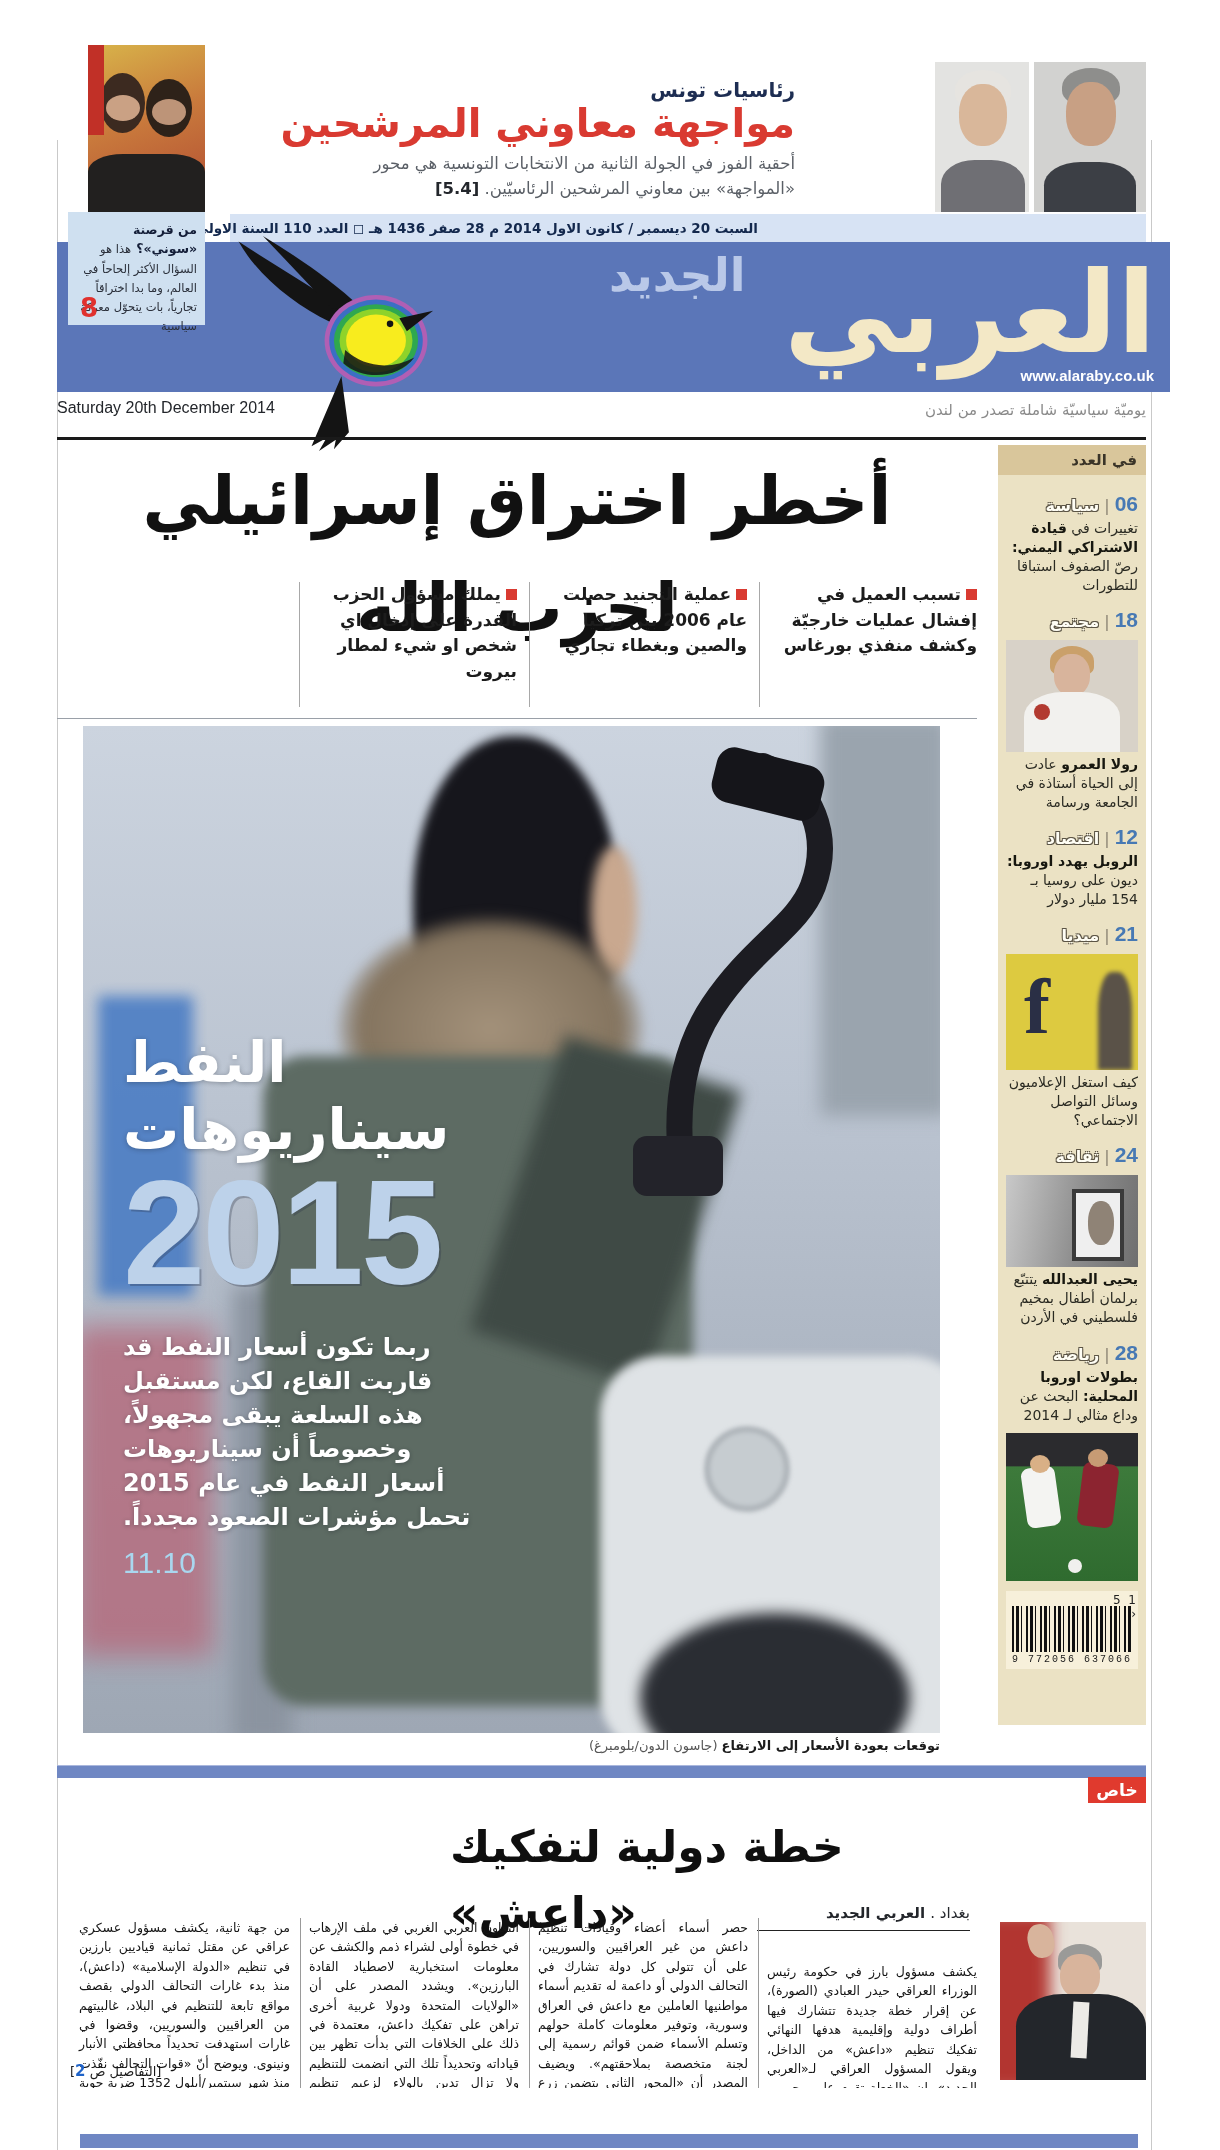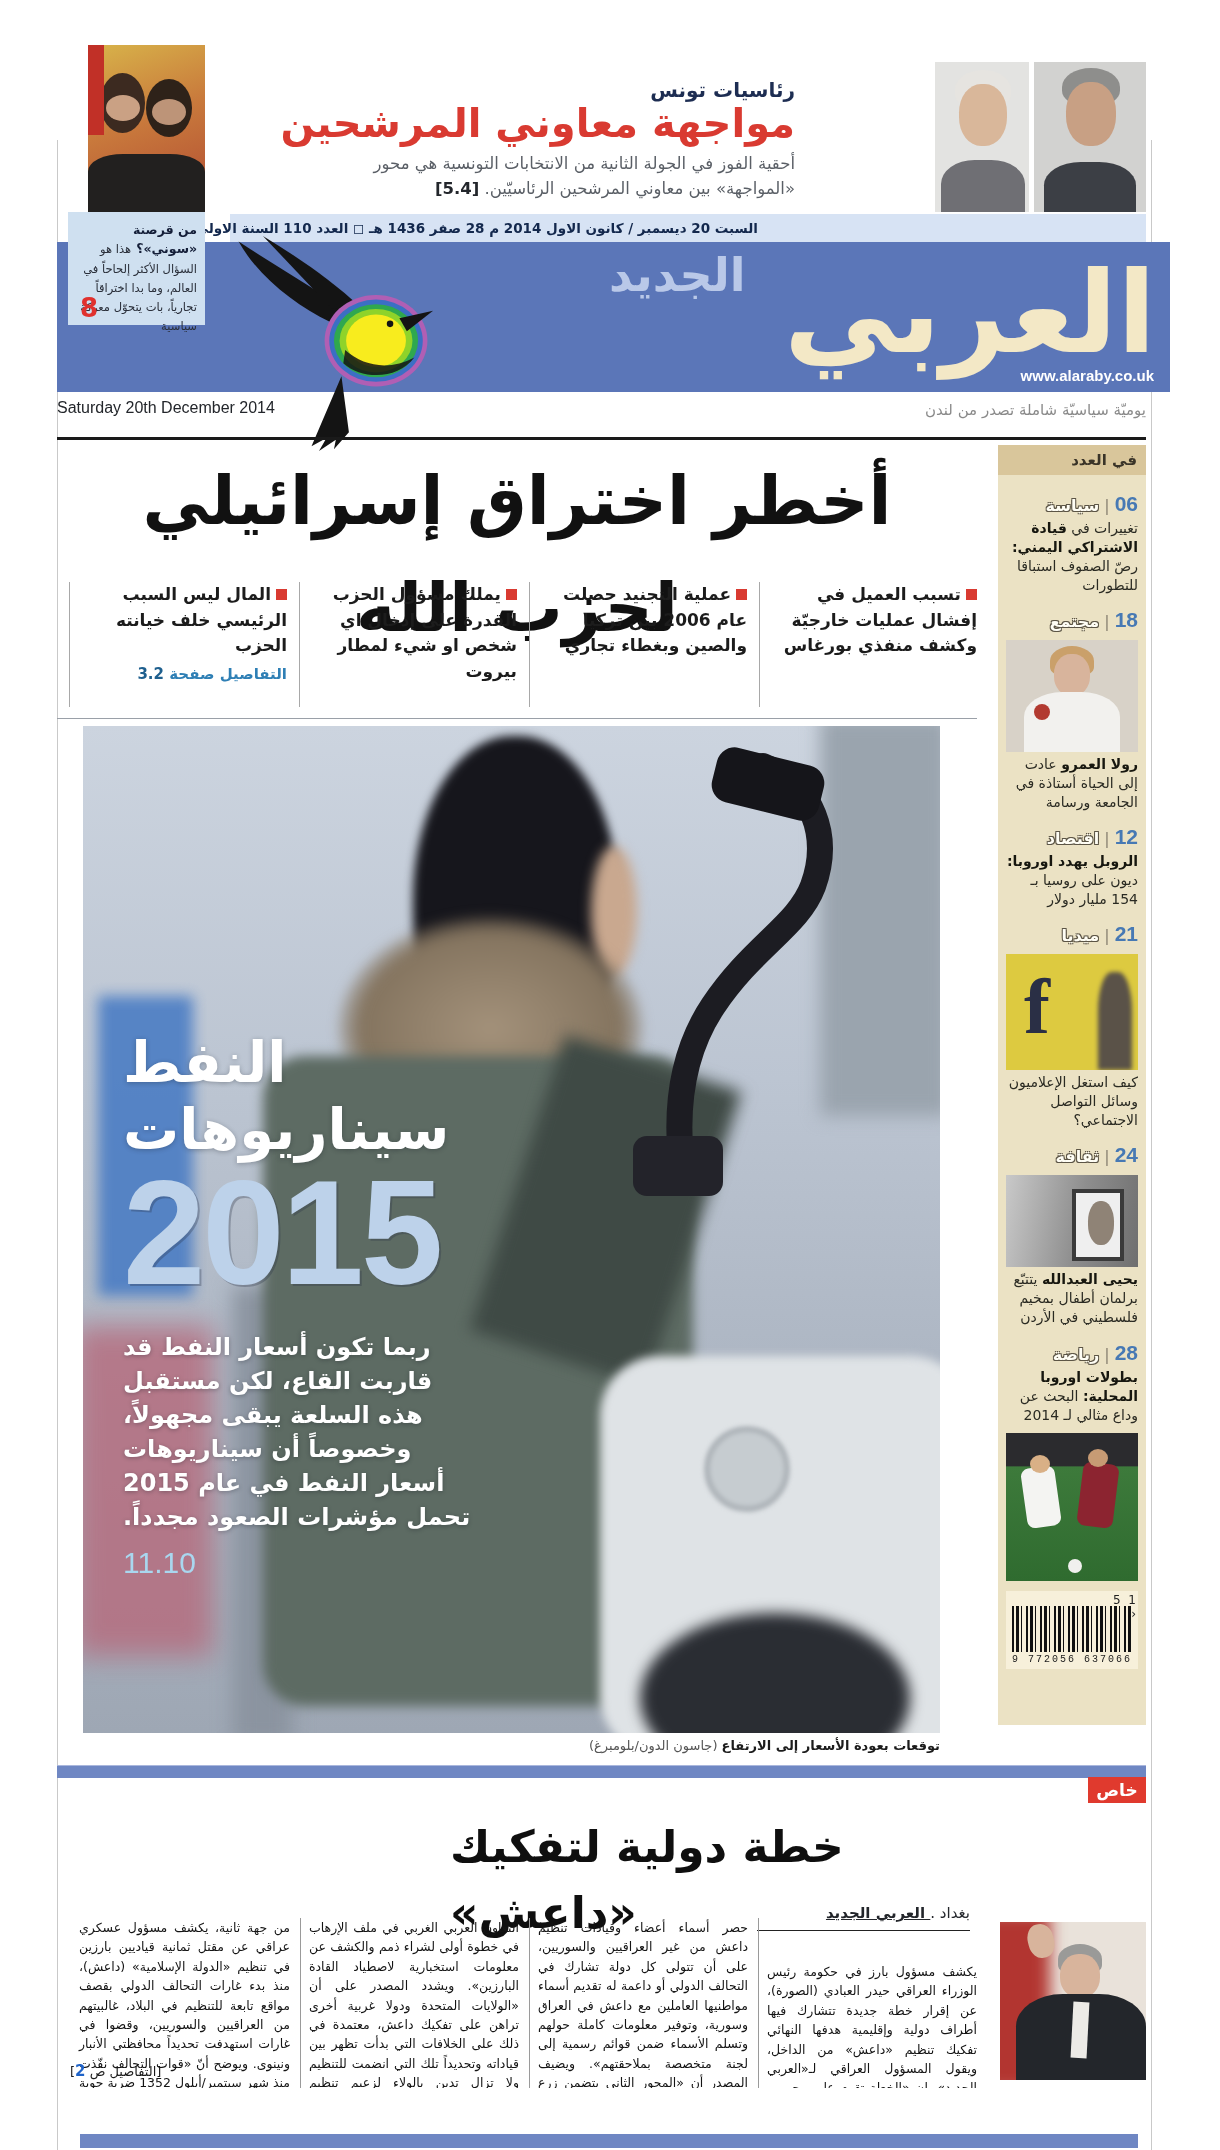--- a/index.html
+++ b/index.html
@@ -95,21 +95,21 @@
   .barcode-corner{position:absolute;top:2px;left:98px;font-size:12px;color:#222;letter-spacing:2px;direction:ltr;}
 
   
   .bar-blue{left:57px;top:1765px;width:1089px;height:12px;background:#6f87c3;border-top:1px solid #aab7dd;}
   .special-label{left:1088px;top:1777px;width:58px;height:26px;background:#e03a2e;color:#fff;
      font-size:17px;font-weight:bold;text-align:center;line-height:26px;direction:rtl;}
   .special-head{left:450px;top:1814px;width:520px;text-align:left;font-size:44px;font-weight:900;
      color:#0f0f0f;direction:rtl;line-height:1.5;}
   .byline{left:757px;top:1904px;width:213px;text-align:right;direction:rtl;font-size:15px;color:#23262b;
      border-bottom:1px solid #222;padding-bottom:8px;}
-  .byline b{font-weight:bold;text-decoration:underline;}
+  .byline b{font-weight:bold;}
   .cols{left:62px;top:1918px;width:915px;height:170px;overflow:hidden;display:flex;direction:rtl;gap:10px;}
   .col{width:219px;font-size:12.5px;color:#141414;line-height:1.55;text-align:justify;
      border-inline-end:1px solid #9a9a9a;padding-inline-end:8px;box-sizing:border-box;}
   .col:last-child{border-inline-end:none;}
   .col.first{padding-top:44px;}
   .abadi{left:1000px;top:1922px;width:146px;height:158px;overflow:hidden;background:#e9e2da;}
   .details-ref{left:70px;top:2062px;font-size:13px;color:#1a1a1a;direction:rtl;}
   .details-ref b{color:#1f63c8;font-size:15px;}
   .bar-bottom{left:80px;top:2134px;width:1058px;height:14px;background:#6f87c3;}
 </style>
@@ -179,27 +179,20 @@
 
 <div class="abs bullets">
   <div class="bullet-col">
     <span class="red-sq"></span><span>تسبب العميل في إفشال عمليات خارجيّة وكشف منفذي بورغاس</span>
   </div>
   <div class="bullet-col">
     <span class="red-sq"></span><span>عملية التجنيد حصلت عام 2006 بين تركيا والصين وبغطاء تجاري</span>
   </div>
   <div class="bullet-col">
     <span class="red-sq"></span><span>يملك مسؤول الحزب القدرة على إدخال اي شخص او شيء لمطار بيروت</span>
-  </div>
-  <div class="bullet-col">
-    <span class="red-sq"></span><span>المال ليس السبب الرئيسي خلف خيانته الحزب</span>
-    <div class="details-line">
-      <span>التفاصيل صفحة</span>
-      <b>3.2</b>
-    </div>
   </div>
 </div>
 <div class="abs rule-thin"></div>
 
 <div class="abs feature">
   <div class="ph" style="left:15px;top:270px;width:95px;height:300px;background:#4b7dc4;filter:blur(7px);opacity:.9;"></div>
   <div class="ph" style="left:-10px;top:600px;width:140px;height:330px;background:#b66a7c;filter:blur(14px);opacity:.8;"></div>
   <div class="ph" style="left:150px;top:560px;width:60px;height:460px;background:#8b94a0;filter:blur(10px);"></div>
   <div class="ph" style="right:-10px;top:-10px;width:130px;height:400px;background:#9aa4ae;filter:blur(9px);"></div>
   <div class="ph" style="left:330px;top:10px;width:205px;height:340px;background:#16161c;border-radius:48%;filter:blur(5px);"></div>

